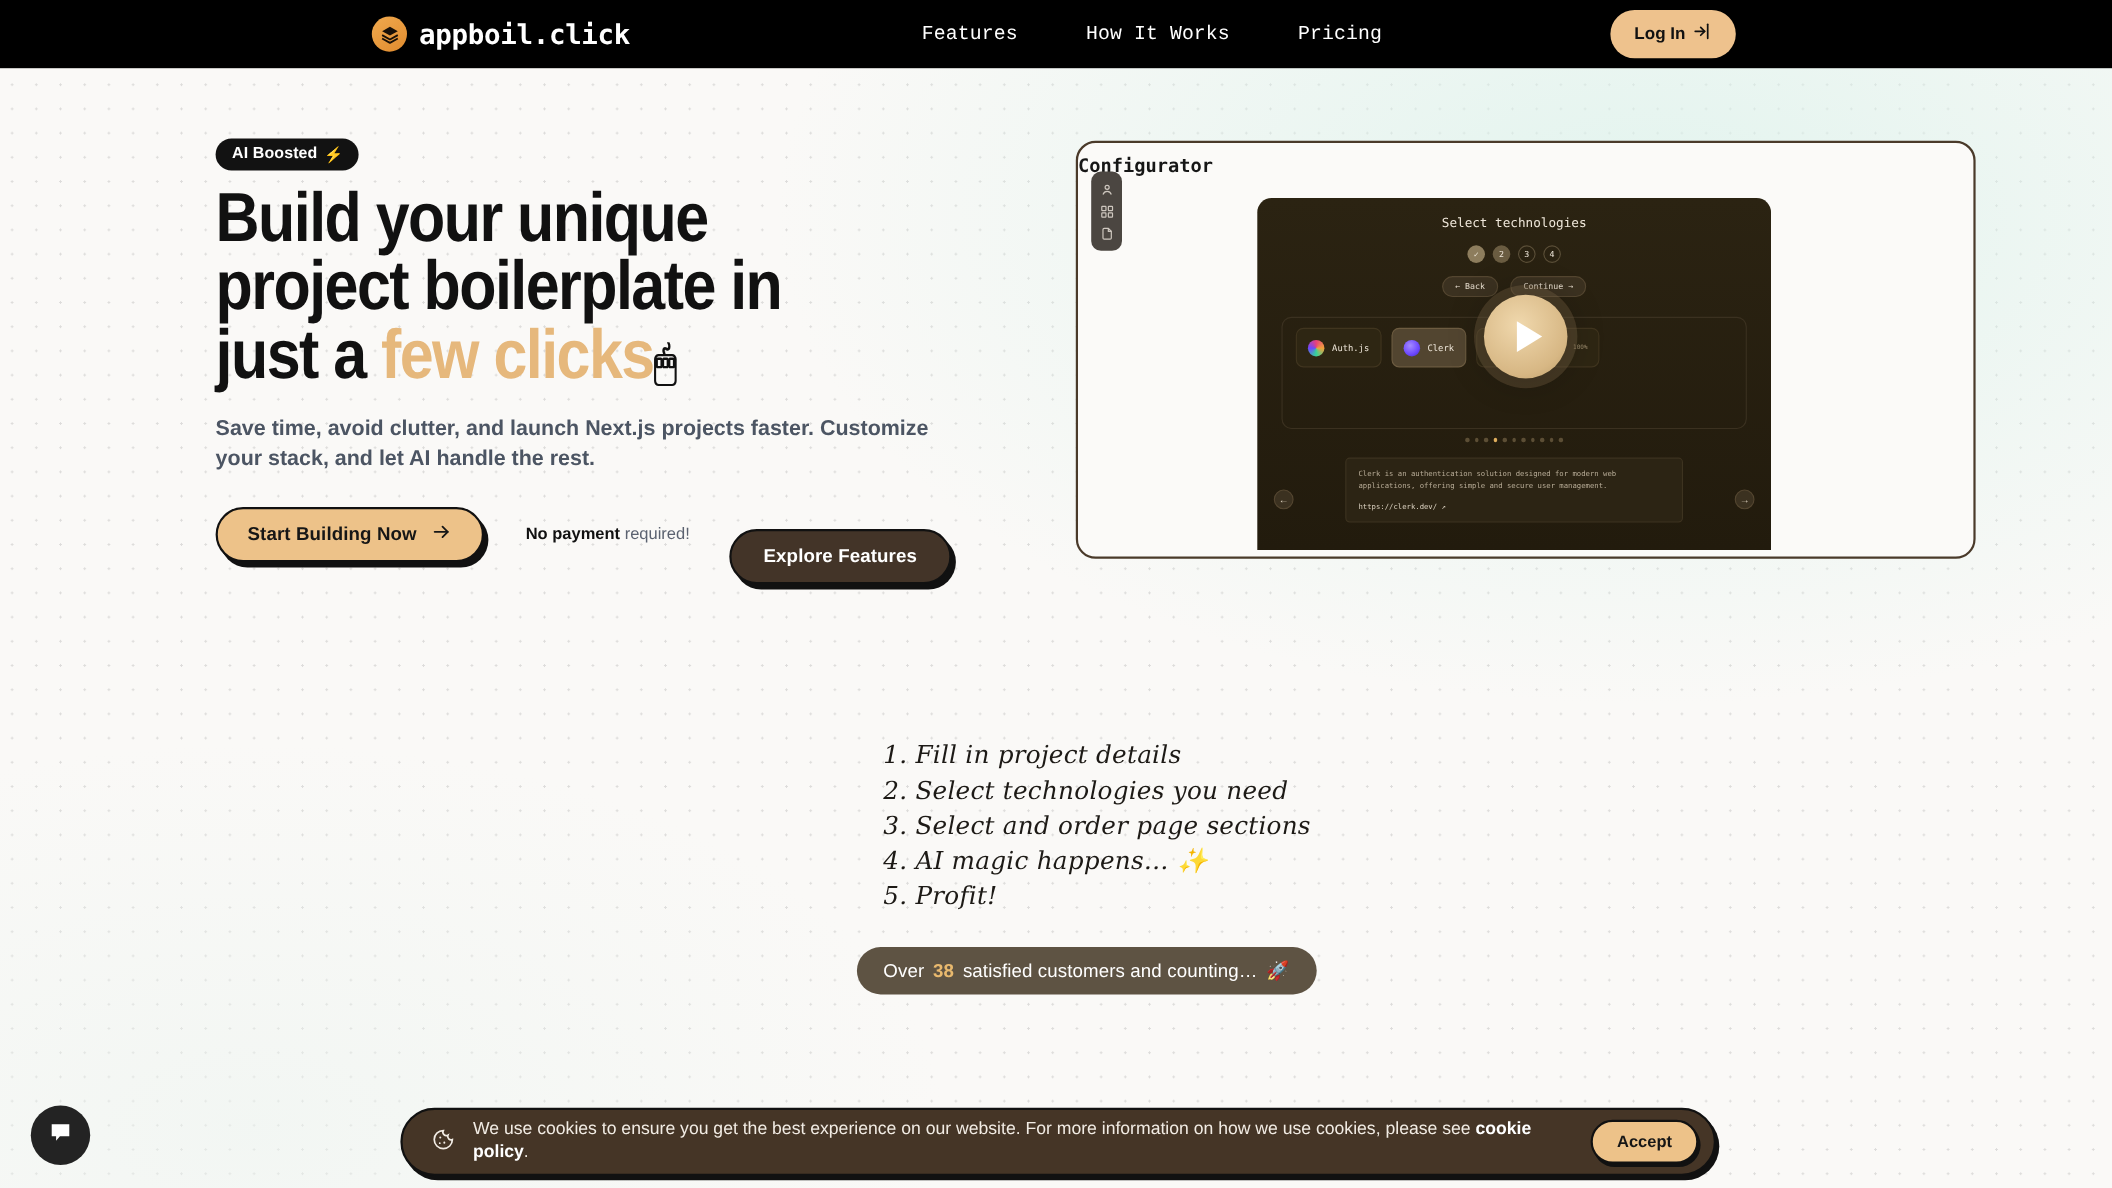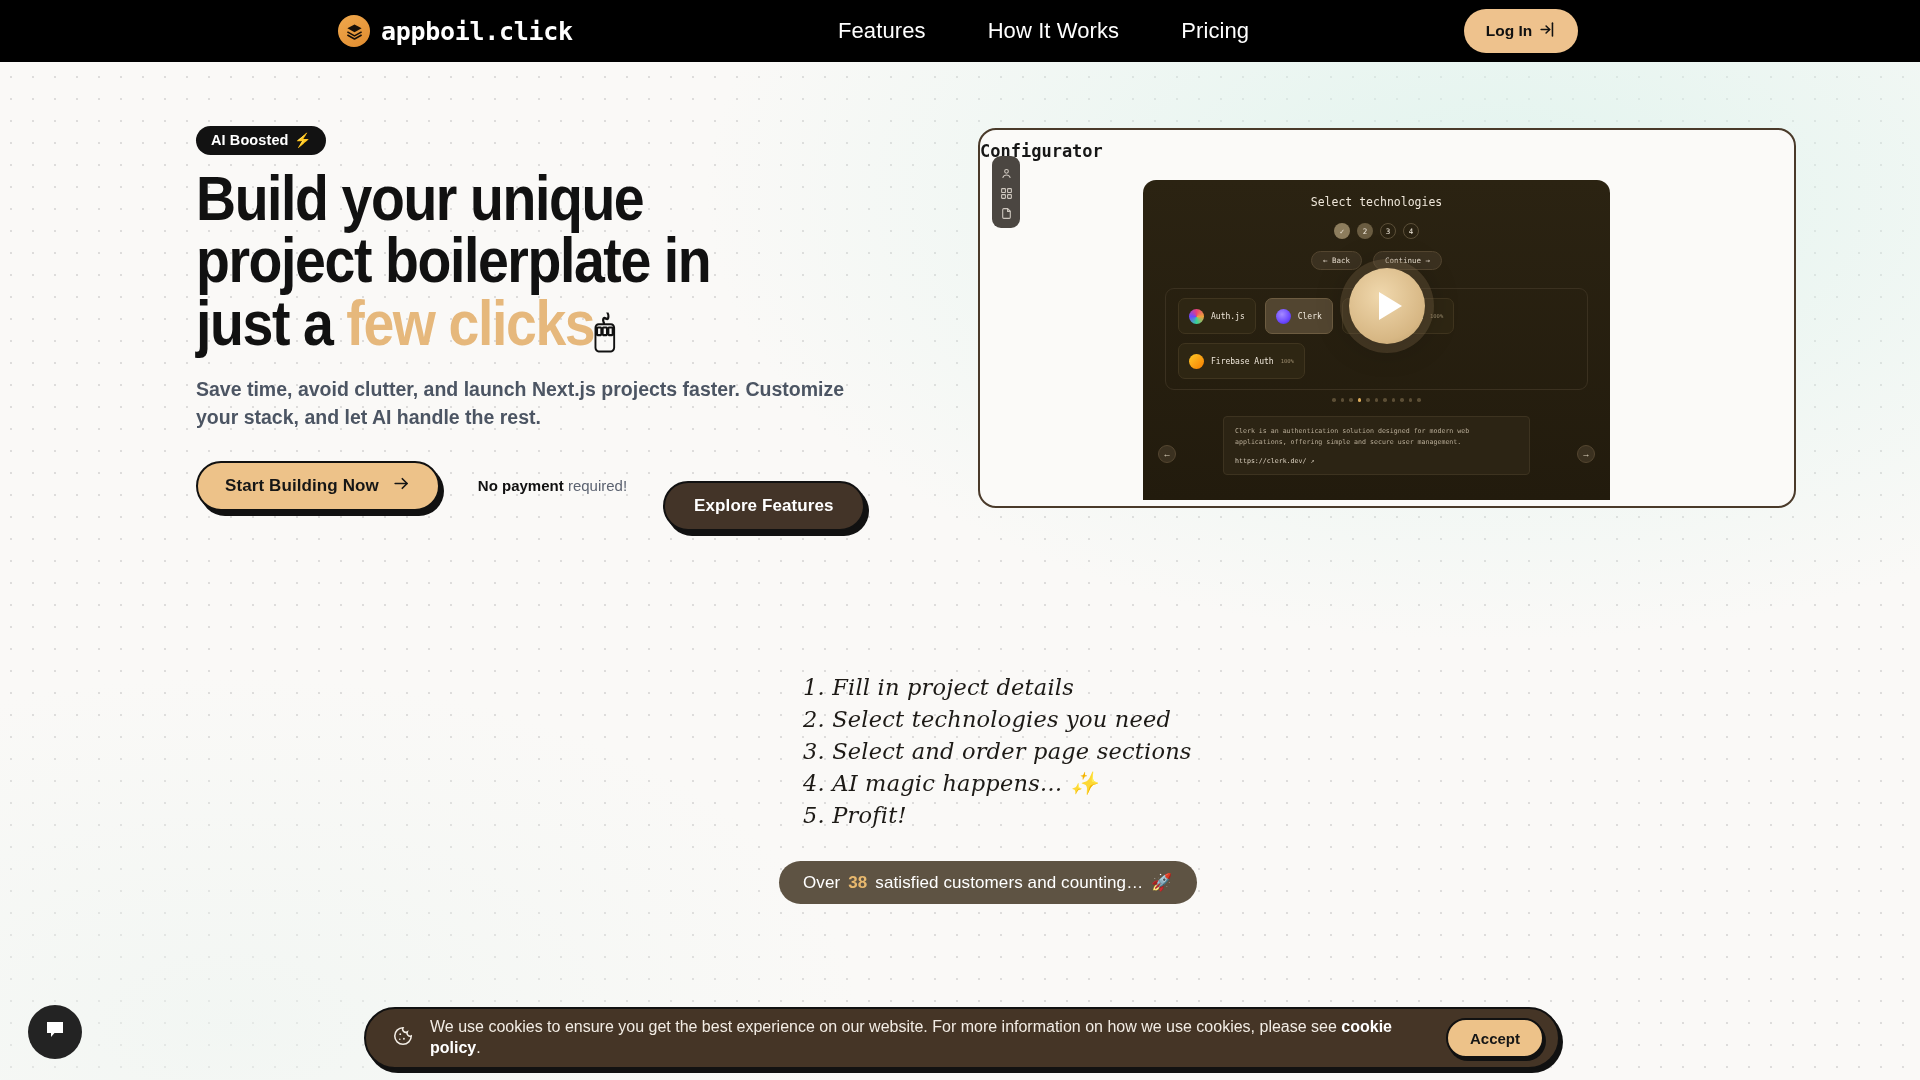--- a/index.html
+++ b/index.html
@@ -33,22 +33,22 @@
   }
   #brand { position:absolute; left:338px; display:flex; align-items:center; gap:11px; }
   #brand-mark { width:32px; height:32px; border-radius:50%;
     background:linear-gradient(145deg,#f0a94e,#e08b2e); position:relative;
     display:flex; align-items:center; justify-content:center; }
   #brand-mark svg { display:block; }
   #brand-text { color:#fff; font-family:"DejaVu Sans Mono", monospace;
     font-size:25px; font-weight:700; letter-spacing:-.3px; }
 
   #nav { position:absolute; left:838px; display:flex; align-items:center; gap:62px; }
-  .nav-link { color:#fff; font-size:22px; text-decoration:none; letter-spacing:.1px;
-    font-family:Liberation Sans, sans-serif; white-space:nowrap; }
+  .nav-link { color:#fff; font-size:18px; text-decoration:none; letter-spacing:.1px;
+    font-family:Liberation Mono, monospace; white-space:nowrap; }
 
   #login-btn {
     position:absolute; left:1464px; width:114px; height:44px; border-radius:999px;
     background:#eec28d; border:none; cursor:pointer;
     display:flex; align-items:center; justify-content:center; gap:7px;
     font-size:15.5px; font-weight:600; color:#111;
     font-family:"Liberation Sans", sans-serif;
   }
 
   
@@ -333,27 +333,20 @@
         <span class="tech-card sel">
           <i class="logo-dot" style="background:radial-gradient(circle at 40% 35%,#a48bff,#6c47ff 60%,#3b2bb8)"></i>
           <span>Clerk</span>
         </span>
         <span class="tech-card">
           <i class="logo-dot" style="background:linear-gradient(135deg,#8d7cf0,#5a4bd0)"></i>
           <span>Magic.link</span>
           <span class="pct">100%</span>
         </span>
       </div>
-      <div class="card-row row2">
-        <span class="tech-card">
-          <i class="logo-dot" style="background:linear-gradient(135deg,#ffca28,#f57c00)"></i>
-          <span>Firebase Auth</span>
-          <span class="pct">100%</span>
-        </span>
-      </div>
       <span id="arrow-l">←</span>
       <span id="arrow-r">→</span>
     </div>
 
     <div id="cfg-dots">
       <i></i>
         <i></i>
       <i></i>
         <i class="on"></i>
       <i></i>

